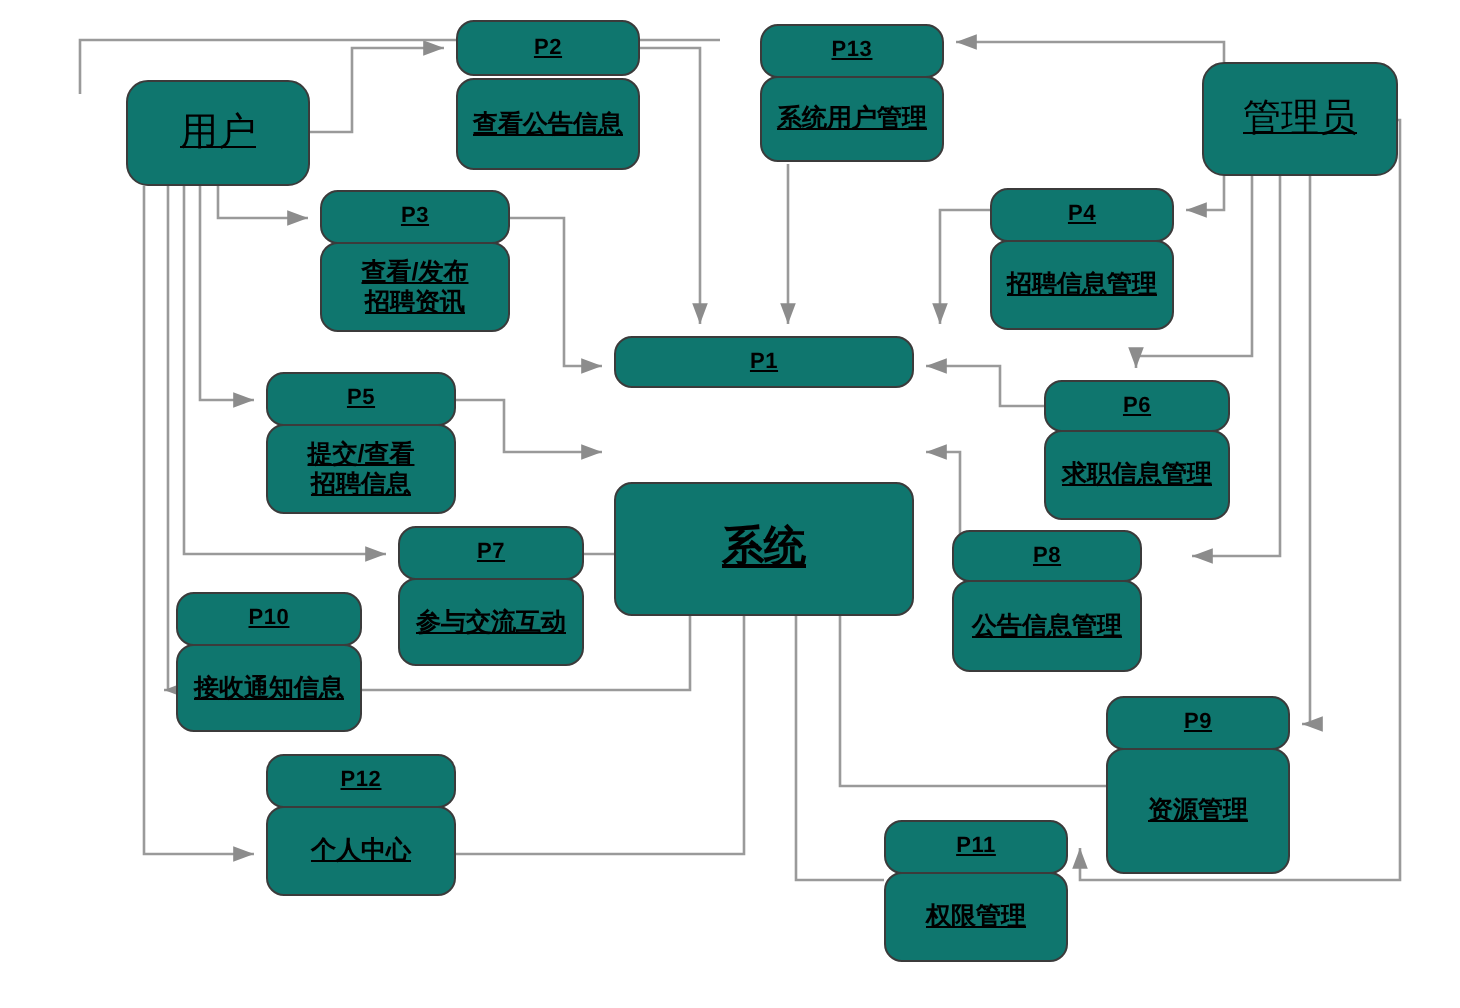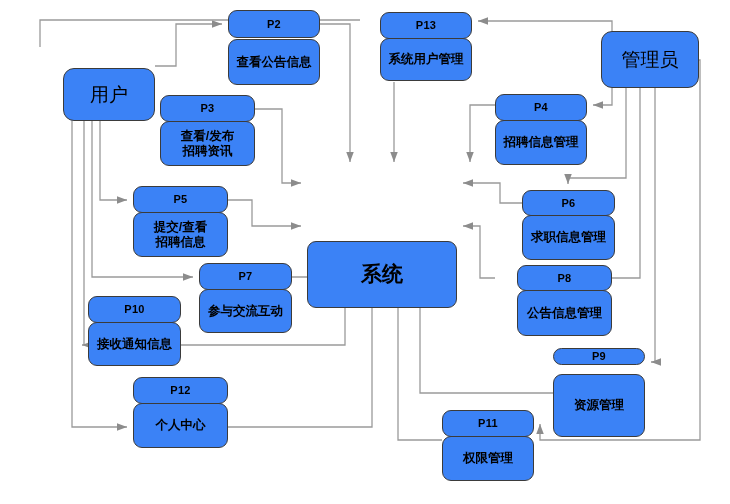--- a/index.html
+++ b/index.html
@@ -3,23 +3,23 @@
 <meta charset="utf-8">
 <style>
   html,body{margin:0;padding:0;background:#ffffff;}
   body{width:730px;height:504px;overflow:hidden;
        font-family:"Liberation Sans","DejaVu Sans",sans-serif;}
   #diagram{position:relative;width:730px;height:504px;background:#fff;}
   svg{position:absolute;left:0;top:0;width:730px;height:504px;}
   .node{position:absolute;box-sizing:border-box;}
   .node .hdr,.node .bdy{
      box-sizing:border-box;position:absolute;left:0;width:100%;
-     background:#3b82f6;border:1.2px solid #3b3b3b;border-radius:9px;
+     background:#0f766e;border:1.2px solid #3b3b3b;border-radius:9px;
      display:flex;align-items:center;justify-content:center;
-     text-align:center;color:#000;line-height:1.15;}
+     text-align:center;color:#000;line-height:1.15;text-decoration:underline;}
   .node .hdr{top:0;font-weight:bold;font-size:11px;letter-spacing:.3px;}
   .node .bdy{font-size:12.5px;font-weight:bold;}
   .node.actor .bdy{font-size:19px;font-weight:normal;border-radius:11px;}
   .node.central .bdy{font-size:21px;font-weight:bold;margin-top:48px;}
   .bdy span{display:block;white-space:pre-line;}
 </style>
 </head>
 <body>
 
 <div id="diagram">
@@ -78,33 +78,34 @@
       <path d="M522,203 L500,203 L500,183 L463,183"></path>
 
       <path d="M495,278 L480,278 L480,226 L463,226"></path>
 
       <path d="M553,393 L420,393 L420,264"></path>
 
       <path d="M442,440 L398,440 L398,264"></path>
     </g>
   </svg>
 
-  <div class="node actor" style="left:63px;top:40px;width:92px;height:53px;margin-top:28px;">
+  <div class="node actor" style="left:63px;top:40px;width:92px;height:53px;">
     <div class="bdy" style="top:0;height:53px;">
       <span>用户</span>
     </div>
   </div>
 
   <div class="node actor" style="left:601px;top:31px;width:98px;height:67px;">
     <div class="bdy" style="top:0;height:57px;">
       <span>管理员</span>
     </div>
   </div>
 
   <div class="node central" style="left:307px;top:168px;width:150px;height:92px;">
+    <div class="hdr" style="height:26px;">P1</div>
     <div class="bdy" style="top:25px;height:67px;">
       <span>系统</span>
     </div>
   </div>
 
   <div class="node" style="left:228px;top:10px;width:92px;height:75px;">
     <div class="hdr" style="height:28px;">P2</div>
     <div class="bdy" style="top:29px;height:46px;">
       <span>查看公告信息</span>
     </div>
@@ -140,29 +141,29 @@
     </div>
   </div>
 
   <div class="node" style="left:199px;top:263px;width:93px;height:70px;">
     <div class="hdr" style="height:27px;">P7</div>
     <div class="bdy" style="top:26px;height:44px;">
       <span>参与交流互动</span>
     </div>
   </div>
 
-  <div class="node" style="left:517px;top:265px;width:95px;height:51px;">
+  <div class="node" style="left:476px;top:265px;width:95px;height:51px;">
     <div class="hdr" style="height:26px;">P8</div>
     <div class="bdy" style="top:25px;height:46px;">
       <span>公告信息管理</span>
     </div>
   </div>
 
   <div class="node" style="left:553px;top:348px;width:92px;height:71px;">
-    <div class="hdr" style="height:17px;">P9</div>
+    <div class="hdr" style="height:27px;">P9</div>
     <div class="bdy" style="top:26px;height:63px;">
       <span>资源管理</span>
     </div>
   </div>
 
   <div class="node" style="left:88px;top:296px;width:93px;height:70px;">
     <div class="hdr" style="height:27px;">P10</div>
     <div class="bdy" style="top:26px;height:44px;">
       <span>接收通知信息</span>
     </div>

